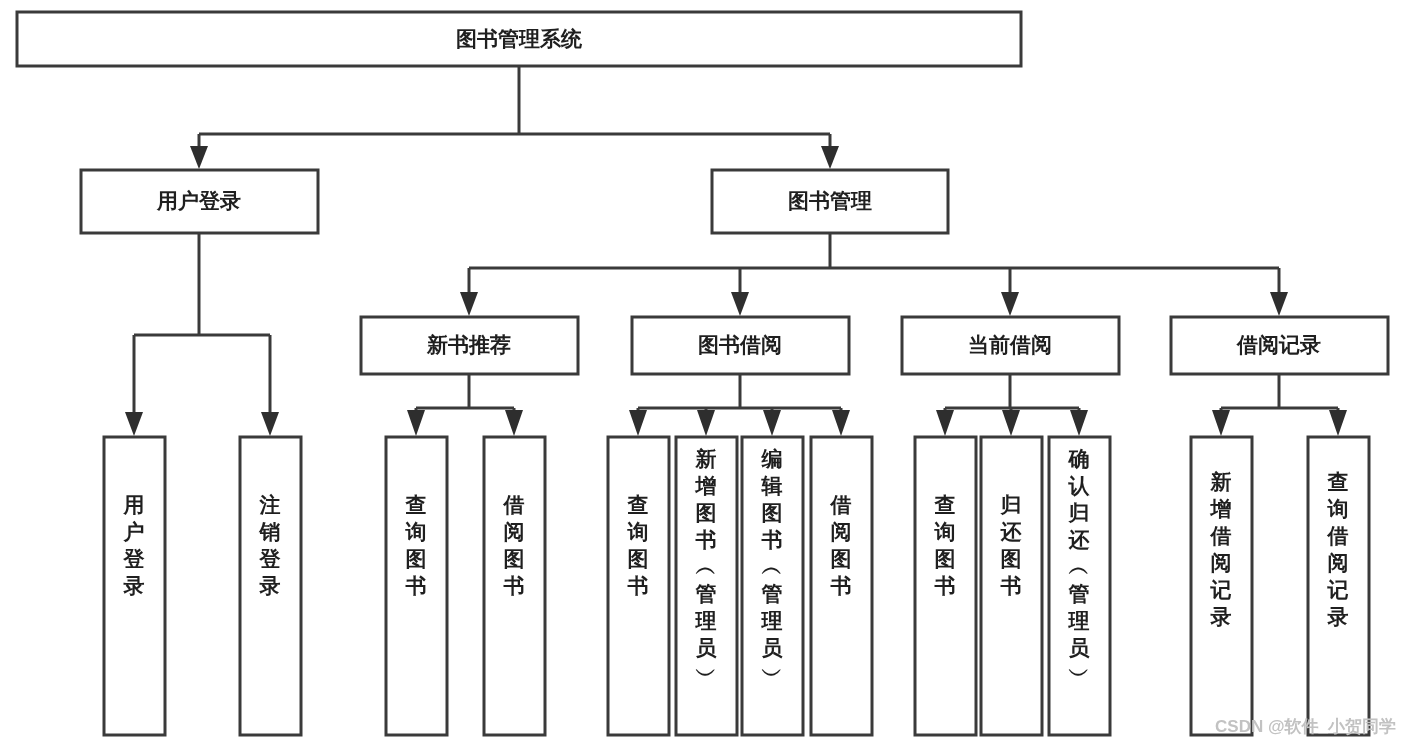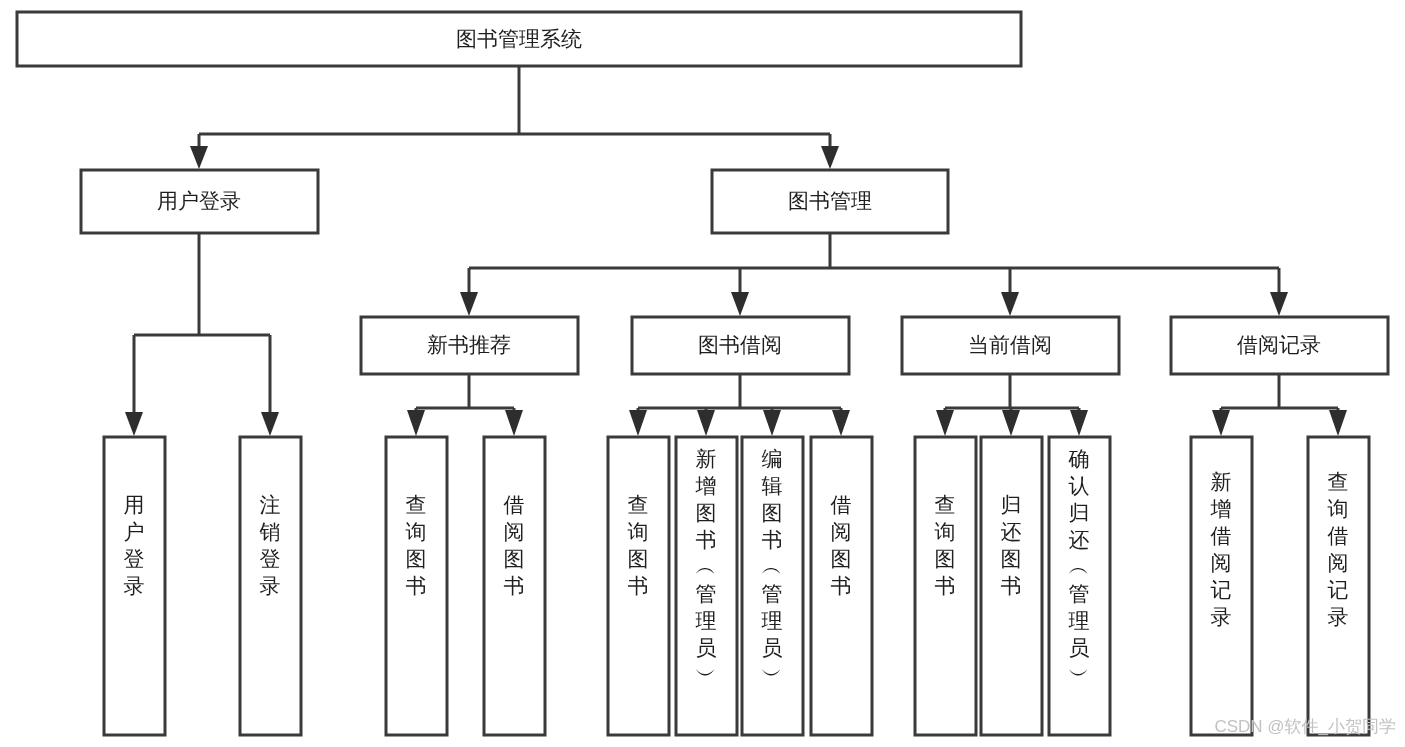--- a/index.html
+++ b/index.html
@@ -12,20 +12,21 @@
     width: 1405px;
     height: 747px;
     font-family: "Liberation Sans", "DejaVu Sans", sans-serif;
     overflow: hidden;
   }
   #diagram-root {
     position: relative;
     width: 1117px;
     height: 747px;
     background: #ffffff;
+    font-weight: bold;
   }
   svg.diagram-canvas {
     position: absolute;
     top: 0;
     left: 0;
     width: 1405px;
     height: 747px;
   }
   .node-box {
     fill: #ffffff;

